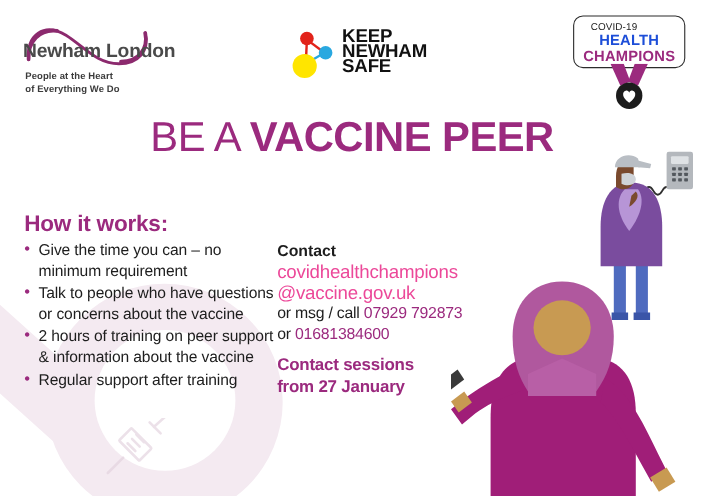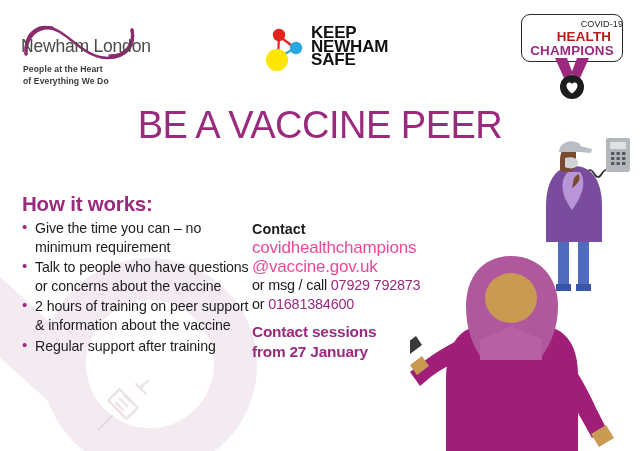--- a/index.html
+++ b/index.html
@@ -77,21 +77,21 @@
     height: 54px;
   }
   .newham-word {
     position: absolute;
     left: 7px;
     top: 20px;
     font-size: 17.5px;
     color: #4a4a4a;
     letter-spacing: -0.2px;
     white-space: nowrap;
-    font-weight: 400;
+    font-weight: 700;
   }
   .newham-tag {
     position: absolute;
     left: 9px;
     top: 48px;
     font-size: 8.6px;
     font-weight: bold;
     color: #3b3b3b;
     line-height: 11.5px;
     letter-spacing: .1px;
@@ -141,40 +141,39 @@
     top: 0;
     width: 102px;
     height: 48px;
     border: 1.4px solid #2b2b2b;
     border-radius: 9px;
     background: #ffffff;
     box-sizing: border-box;
   }
   .hc-covid {
     position: absolute;
-    left: 0;
+    left: 16px;
     top: 5px;
     width: 102px;
-    text-align: right;
+    text-align: left;
     font-size: 9px;
     color: #1c1c1c;
     letter-spacing: .1px;
   }
   .hc-health {
     position: absolute;
     left: 0;
     top: 15px;
     width: 102px;
     text-align: center;
     font-size: 13.4px;
     font-weight: bold;
-    color: #b91c1c;
+    color: #1d4ed8;
     letter-spacing: .2px;
     line-height: 15px;
-    margin-left: 12px;
   }
   .hc-champs {
     position: absolute;
     left: 0;
     top: 29px;
     width: 102px;
     text-align: center;
     font-size: 13.4px;
     font-weight: bold;
     color: #9b2a7e;
@@ -196,21 +195,21 @@
     top: 105px;
     width: 640px;
     text-align: center;
     color: #9b2a7e;
     font-size: 38px;
     line-height: 41px;
     letter-spacing: -0.5px;
     z-index: 4;
   }
   .headline .lt { font-weight: 400; }
-  .headline .bd { font-weight: normal; }
+  .headline .bd { font-weight: bold; }
 
   
   .how-title {
     position: absolute;
     left: 22px;
     top: 192px;
     font-size: 20.5px;
     font-weight: bold;
     color: #9b2a7e;
     letter-spacing: -0.2px;

